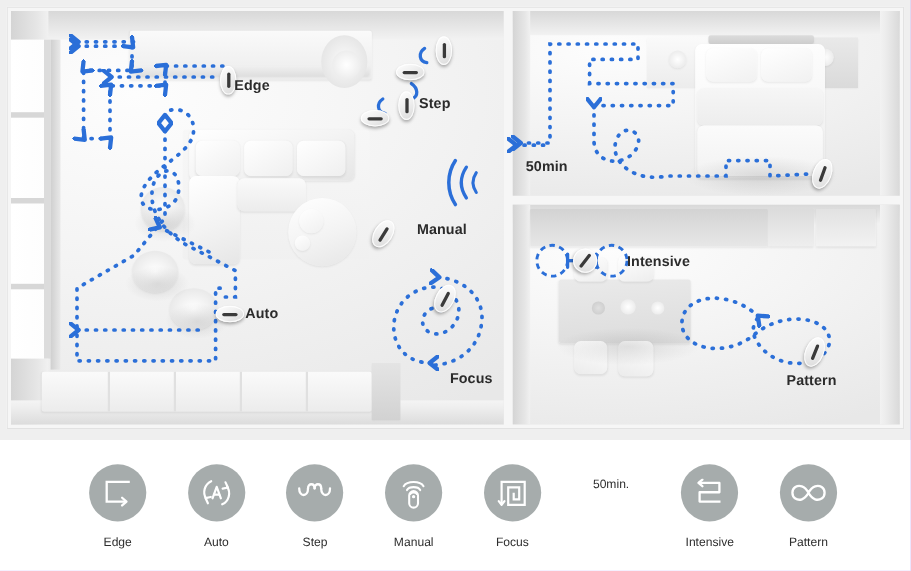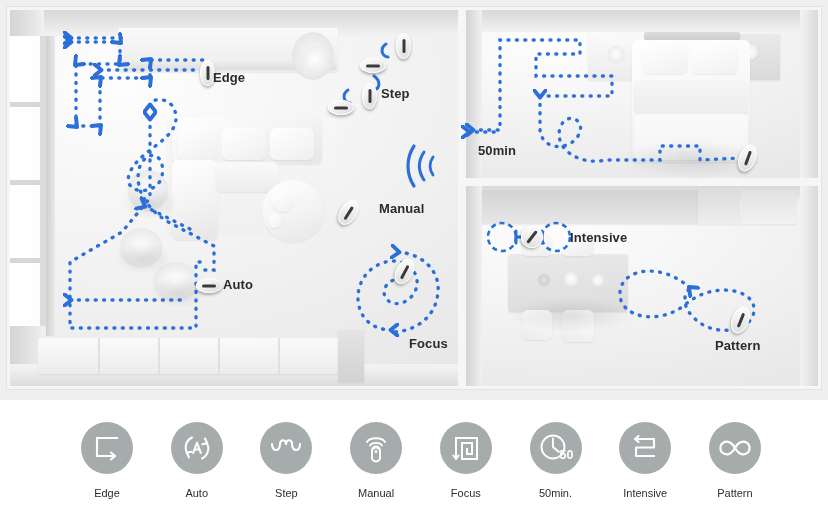--- a/index.html
+++ b/index.html
@@ -321,27 +321,20 @@
         <div class="circ">
           <svg width="30" height="30" viewBox="0 0 30 30" fill="none" stroke="#ffffff" stroke-width="2">
             <path d="M5,26 L5,5 L26,5 L26,26 L11,26 L11,10 L21,10 L21,21 L16,21 L16,15"></path>
             <path d="M2.4,22.5 L5,26 L7.6,22.5" stroke-linecap="round" stroke-linejoin="round"></path>
           </svg>
         </div>
         <div class="cap">Focus</div>
       </div>
 
       <div class="leg">
-        <div class="circ">
-          <svg width="34" height="32" viewBox="0 0 34 32" fill="none">
-            <circle cx="14" cy="15" r="11.5" stroke="#ffffff" stroke-width="1.9"></circle>
-            <path d="M14,6.5 L14,15 L20,20" stroke="#ffffff" stroke-width="1.9" stroke-linecap="round"></path>
-            <text x="20.5" y="26.5" font-family="Liberation Sans, sans-serif" font-size="12.5" font-weight="bold" fill="#ffffff">50</text>
-          </svg>
-        </div>
         <div class="cap">50min.</div>
       </div>
 
       <div class="leg">
         <div class="circ">
           <svg width="30" height="26" viewBox="0 0 30 26" fill="none" stroke="#ffffff" stroke-width="2.1" stroke-linejoin="round">
             <path d="M5,4 L24,4 L24,12.5 L6,12.5 L6,21 L25,21"></path>
             <path d="M8.5,1 L5,4 L8.5,7" stroke-linecap="round"></path>
           </svg>
         </div>

